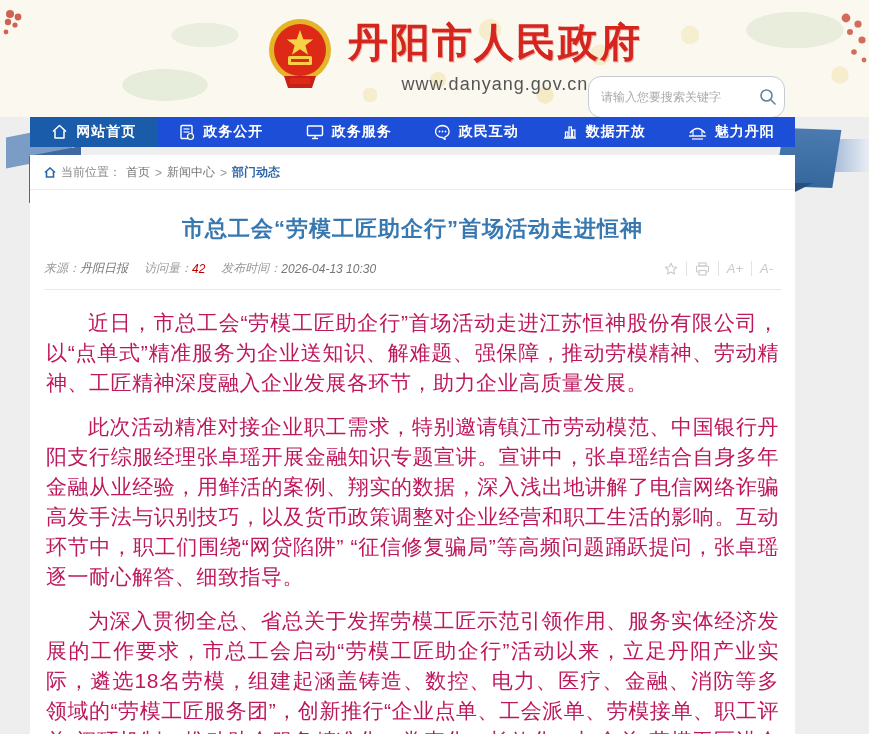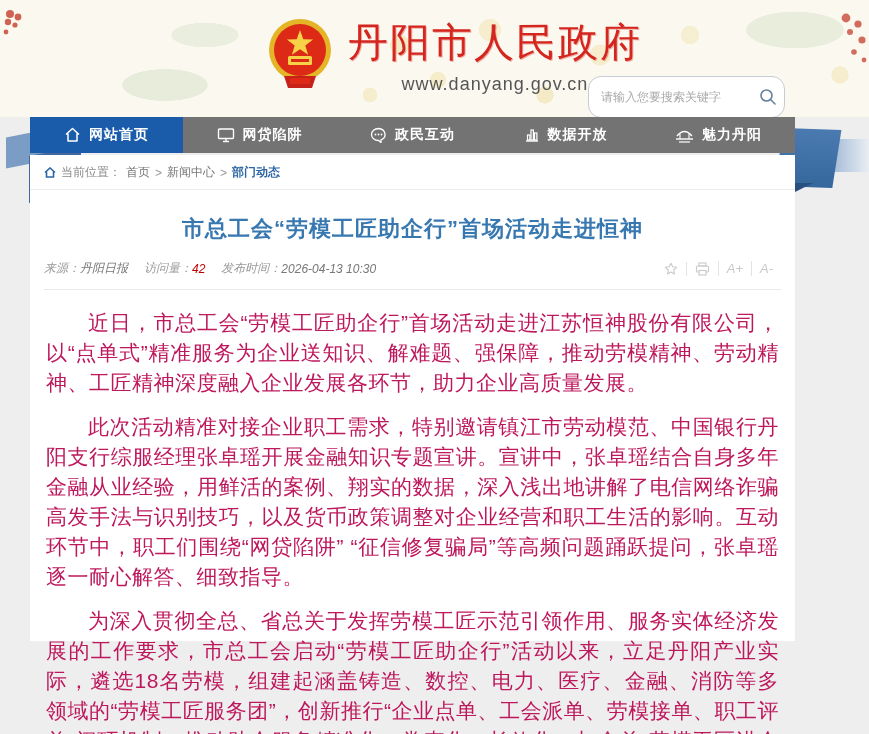--- a/index.html
+++ b/index.html
@@ -22,21 +22,21 @@
       radial-gradient(circle 12px at 648px 90px, rgba(240,226,170,.55) 60%, transparent 63%),
       radial-gradient(circle 15px at 690px 35px, rgba(240,226,170,.45) 60%, transparent 63%),
       radial-gradient(circle 12px at 370px 95px, rgba(240,226,170,.5) 60%, transparent 63%),
       radial-gradient(circle 14px at 840px 75px, rgba(240,226,170,.5) 60%, transparent 63%);
   }
   .corner-flower { position:absolute; }
 
   .logo { position:absolute; left:264px; top:16px; display:flex; align-items:flex-start; cursor:pointer; }
   .emblem { width:72px; height:74px; }
   .logo-text { margin-left:12px; }
-  .site-name { font-size:40px; font-weight:normal; color:#d4261e; letter-spacing:2px; line-height:52px;
+  .site-name { font-size:40px; font-weight:bold; color:#d4261e; letter-spacing:2px; line-height:52px;
                text-shadow:1px 1px 0 rgba(212,38,30,.35); }
   .site-url { font-size:18px; color:#555; letter-spacing:1px; text-align:center; margin-top:6px; }
 
   .search { position:absolute; left:588px; top:76px; width:197px; height:42px;
             background:#fff; border:1px solid #c6ccd4; border-radius:13px;
             display:flex; align-items:center; padding:0 6px 0 12px; }
   .search input { flex:1; border:none; outline:none; font-size:12px; color:#666; background:transparent;
                   font-family:"Liberation Sans","DejaVu Sans",sans-serif; }
   .search input::placeholder { color:#a9a9a9; }
   .search-btn { width:20px; height:20px; border:none; background:transparent; cursor:pointer; padding:0; }
@@ -44,29 +44,29 @@
   
   .ribbon-left-a { position:absolute; left:6px; top:131px; width:66px; height:31px; background:#7b9cc4; transform:skewY(-11deg); }
   .ribbon-left-b { position:absolute; left:29px; top:151px; width:52px; height:47px; background:#41699f; transform:skewY(-11deg); }
   .ribbon-band  { position:absolute; left:793px; top:139px; width:76px; height:33px;
                   background:linear-gradient(90deg,#6e93bf 0%,#a9bed8 55%,#e9eef5 100%); }
   .ribbon-right { position:absolute; left:779px; top:129px; width:58px; height:58px;
                   background:linear-gradient(180deg,#4a7ab0,#35679d); transform:skewX(-7deg) rotate(2deg); }
   .ribbon-right-fold { position:absolute; left:789px; top:183px; width:0; height:0;
                   border-left:24px solid #27507e; border-bottom:12px solid transparent; }
 
-  .navbar { position:absolute; left:30px; top:117px; width:765px; height:36px;
-            background:#737373; display:flex; z-index:5; }
+  .navbar { position:absolute; left:30px; top:117px; width:765px; height:30px;
+            background:#1d4ed8; display:flex; z-index:5; }
   .nav-item { flex:1; display:flex; align-items:center; justify-content:center; gap:8px;
               color:#fff; font-size:14px; font-weight:bold; letter-spacing:1px; cursor:pointer; }
   .nav-item.active { background:#1a5caa; }
   .nav-item svg { display:block; }
 
   
-  .content { position:absolute; left:30px; top:155px; width:765px; height:486px; background:#fff; }
+  .content { position:absolute; left:30px; top:155px; width:765px; height:579px; background:#fff; }
 
   .breadcrumb { display:flex; align-items:center; gap:5px; padding:9px 14px 8px 14px;
                 font-size:12px; color:#888; border-bottom:1px solid #ececec; }
   .breadcrumb .crumb { color:#777; cursor:pointer; }
   .breadcrumb .crumb.current { color:#2d66a5; font-weight:bold; }
   .breadcrumb .sep { color:#999; }
 
   .article-title { text-align:center; color:#3878b0; font-size:22px; font-weight:bold;
                    letter-spacing:1px; margin:24px 20px 16px 20px; }
 
@@ -144,26 +144,35 @@
   <div class="ribbon-right-fold"></div>
 
   <div class="navbar">
     <div class="nav-item active">
       <svg width="17" height="16" viewBox="0 0 17 16">
         <path d="M2 7.5 L8.5 1.5 L15 7.5 M4 6.5 V14 H13 V6.5" fill="none" stroke="#fff" stroke-width="1.5" stroke-linejoin="round"></path>
       </svg>
       <span>网站首页</span>
     </div>
     <div class="nav-item">
+      <svg width="16" height="17" viewBox="0 0 16 17">
+        <rect x="2" y="1.5" width="11" height="13" rx="1" fill="none" stroke="#fff" stroke-width="1.4"></rect>
+        <line x1="4.5" y1="5" x2="10.5" y2="5" stroke="#fff" stroke-width="1.2"></line>
+        <line x1="4.5" y1="8" x2="10.5" y2="8" stroke="#fff" stroke-width="1.2"></line>
+        <circle cx="11.5" cy="12.5" r="3" fill="#35587c" stroke="#fff" stroke-width="1.2"></circle>
+      </svg>
+      <span>政务公开</span>
+    </div>
+    <div class="nav-item">
       <svg width="18" height="16" viewBox="0 0 18 16">
         <rect x="1.5" y="2" width="15" height="9.5" rx="1" fill="none" stroke="#fff" stroke-width="1.4"></rect>
         <line x1="6" y1="14.5" x2="12" y2="14.5" stroke="#fff" stroke-width="1.4"></line>
         <line x1="9" y1="11.5" x2="9" y2="14.5" stroke="#fff" stroke-width="1.4"></line>
       </svg>
-      <span>网贷陷阱</span>
+      <span>政务服务</span>
     </div>
     <div class="nav-item">
       <svg width="17" height="16" viewBox="0 0 17 16">
         <path d="M8.5 1.5 a7 6 0 1 0 0 12 l2.5 2 v-2.6 a7 6 0 0 0 -2.5 -11.4z" fill="none" stroke="#fff" stroke-width="1.3"></path>
         <circle cx="5.5" cy="7.5" r=".9" fill="#fff"></circle>
           <circle cx="8.5" cy="7.5" r=".9" fill="#fff"></circle>
           <circle cx="11.5" cy="7.5" r=".9" fill="#fff"></circle>
       </svg>
       <span>政民互动</span>
     </div>

